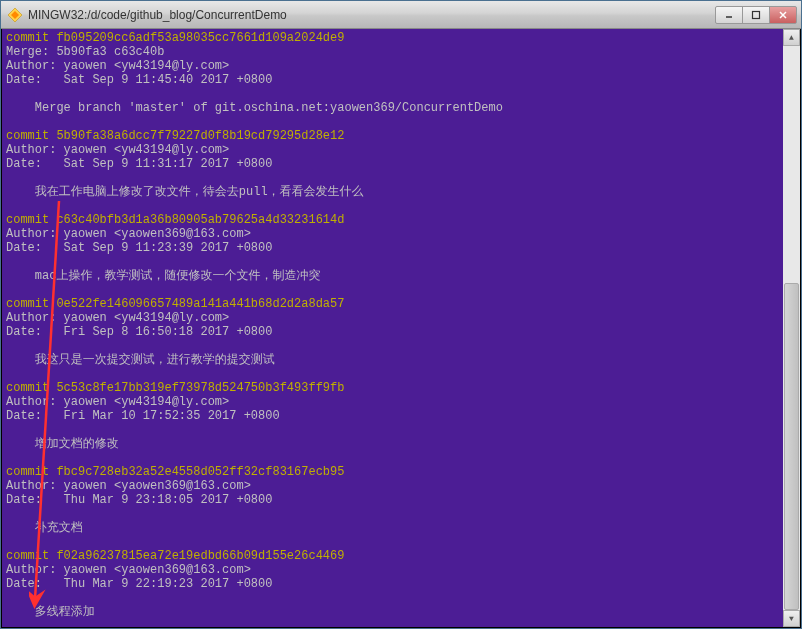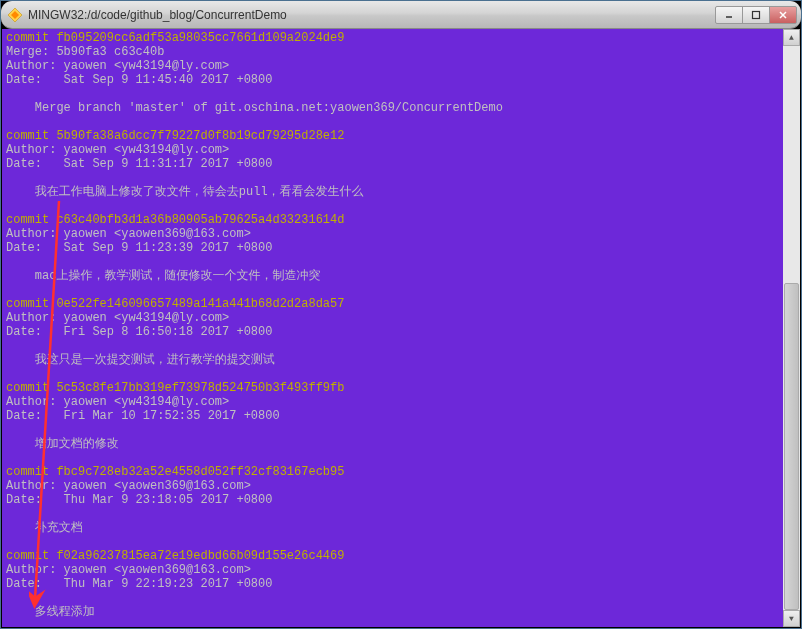--- a/index.html
+++ b/index.html
@@ -18,21 +18,20 @@
     border: 1px solid #4a7090;
     position: relative;
   }
   .titlebar {
     height: 28px;
     background: linear-gradient(to bottom, #e8e8e8 0%, #d4d4d4 45%, #c8c8c8 55%, #b8b8b8 100%);
     display: flex;
     align-items: center;
     padding: 0 4px 0 6px;
     border-bottom: 1px solid #888;
-    border-radius: 11px;
   }
   .title-icon {
     width: 16px; height: 16px;
     margin-right: 5px;
     flex-shrink: 0;
   }
   .title-text {
     flex: 1;
     color: #333;
     font-family: "Segoe UI", Tahoma, sans-serif;
@@ -52,21 +51,21 @@
   .win-btn.close {
     background: linear-gradient(to bottom, #e8a0a0, #c96060);
     color: #fff;
     border-top-right-radius: 2px;
     border-bottom-right-radius: 2px;
   }
   .win-btn.min { border-top-left-radius: 2px; border-bottom-left-radius: 2px; }
   .terminal {
     position: absolute;
     top: 28px; left: 1px; right: 18px; bottom: 1px;
-    background: #6d28d9;
+    background: #4c1d95;
     color: #c0c0c0;
     padding: 2px 4px;
     line-height: 14px;
     font-size: 12px;
     white-space: pre;
     overflow: hidden;
   }
   .scrollbar {
     position: absolute;
     top: 28px; right: 1px; bottom: 1px;

